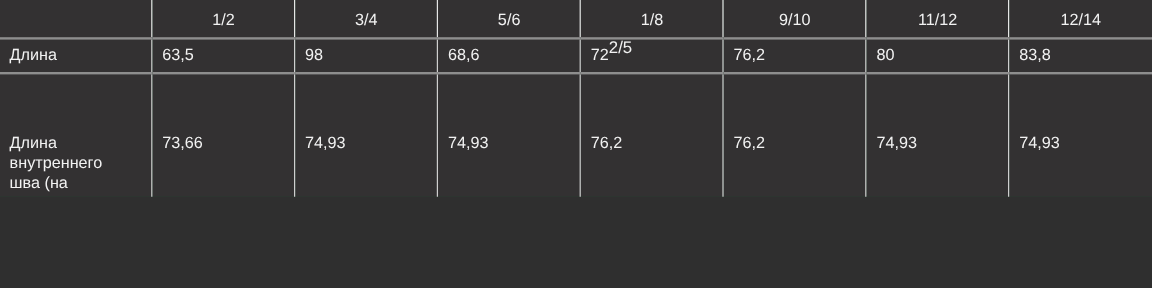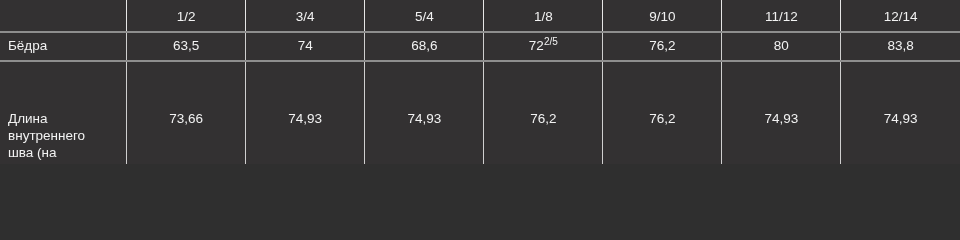--- a/index.html
+++ b/index.html
@@ -55,21 +55,21 @@
   }
   table.size-table tr.body-row td {
     border-bottom: 2px solid #8e8e8e;
   }
 
   .cell-inner {
     padding: 4px 8px 5px 8px;
     min-height: 13px;
     box-sizing: border-box;
   }
-  .cell-inner.center { text-align: center; }
+  .cell-inner.center { text-align: left; }
   .cell-inner.left   { text-align: left; }
 
   .header-row th .cell-inner {
     padding-top: 8px;
     padding-bottom: 6px;
     text-align: center;
   }
   .header-row th.label-head .cell-inner {
     text-align: left;
   }
@@ -80,21 +80,21 @@
   .row-cut td .cell-inner     { padding-top: 4px; padding-bottom: 14px; }
 
   .label-cell {
     font-weight: bold;
   }
   .inseam-label {
     max-width: 104px;
   }
 
   sup.frac {
-    font-size: 10px;
+    font-size: 14px;
     vertical-align: super;
     line-height: 0;
   }
 
   
   table.size-table tr.row-cut td {
     border-bottom: none;
   }
 </style>
 </head>
@@ -118,47 +118,47 @@
         <th class="label-head">
           <div class="cell-inner left"></div>
         </th>
         <th>
           <div class="cell-inner center">1/2</div>
         </th>
         <th>
           <div class="cell-inner center">3/4</div>
         </th>
         <th>
-          <div class="cell-inner center">5/4</div>
+          <div class="cell-inner center">5/6</div>
         </th>
         <th>
           <div class="cell-inner center">1/8</div>
         </th>
         <th>
           <div class="cell-inner center">9/10</div>
         </th>
         <th>
           <div class="cell-inner center">11/12</div>
         </th>
         <th>
           <div class="cell-inner center">12/14</div>
         </th>
       </tr>
     </thead>
 
     <tbody>
       <tr class="body-row row-waist">
         <td class="label-cell">
-          <div class="cell-inner left">Бёдра</div>
+          <div class="cell-inner left">Длина</div>
         </td>
         <td>
           <div class="cell-inner center">63,5</div>
         </td>
         <td>
-          <div class="cell-inner center">74</div>
+          <div class="cell-inner center">98</div>
         </td>
         <td>
           <div class="cell-inner center">68,6</div>
         </td>
         <td>
           <div class="cell-inner center"><span>72</span><sup class="frac">2/5</sup></div>
         </td>
         <td>
           <div class="cell-inner center">76,2</div>
         </td>

